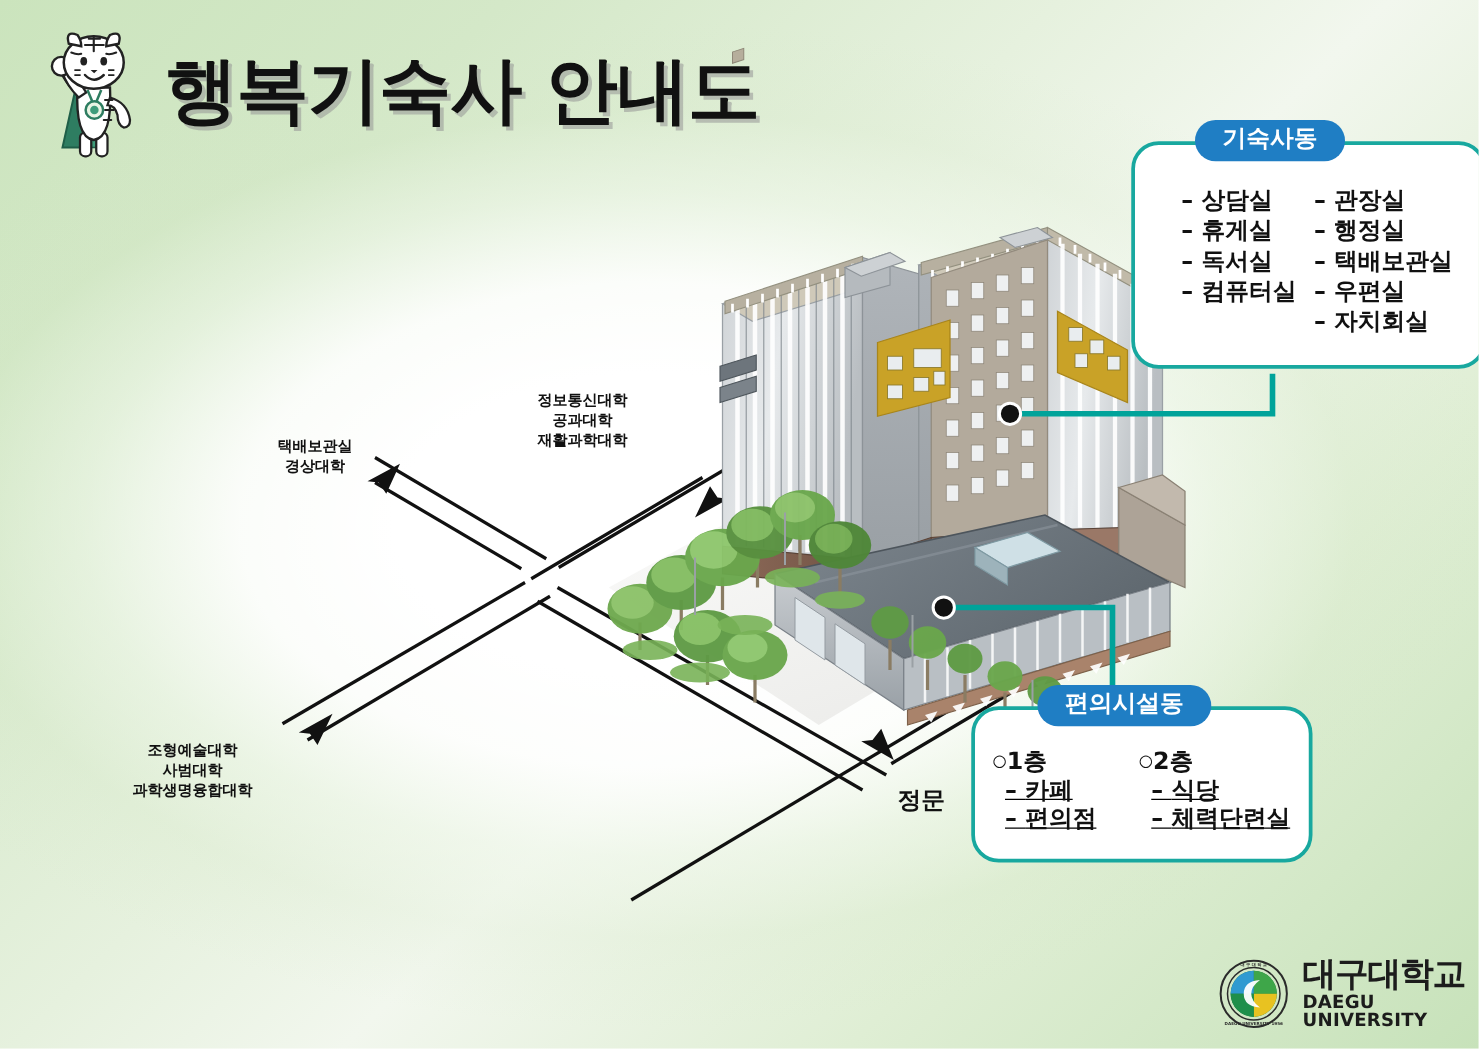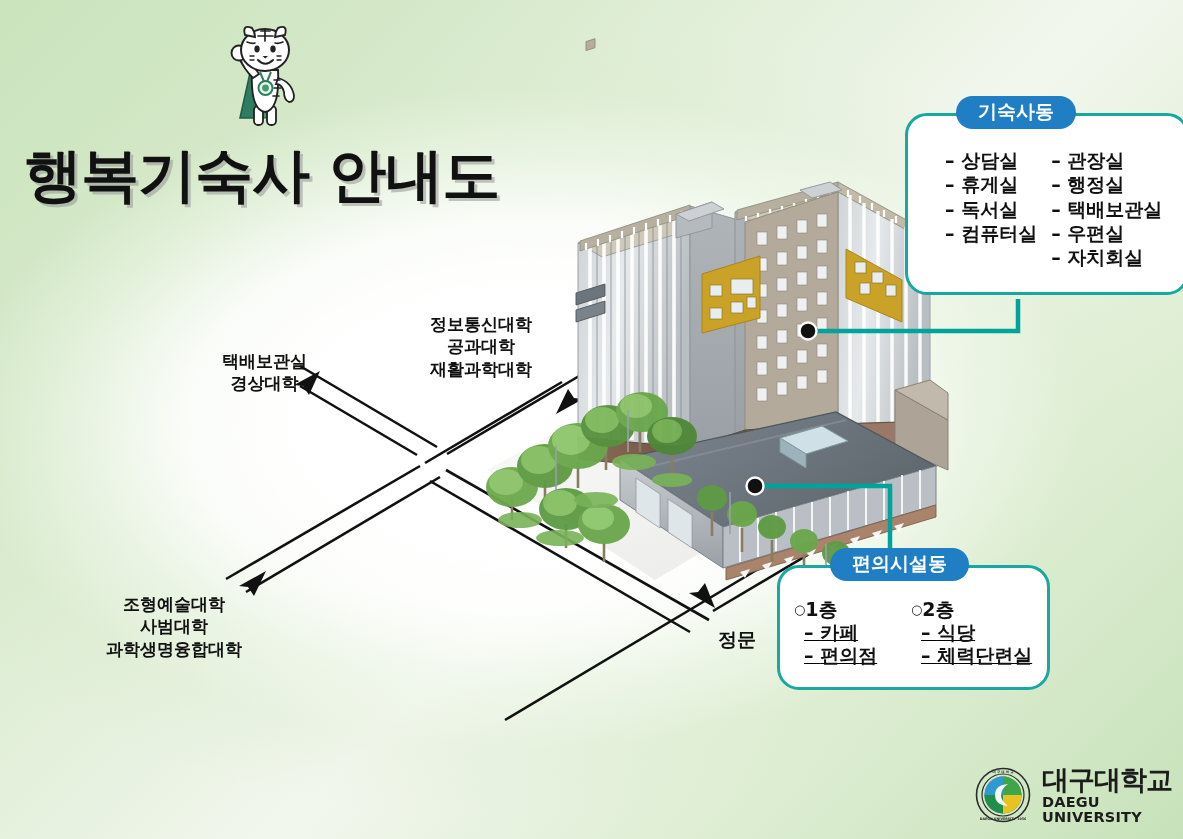--- a/index.html
+++ b/index.html
@@ -18,42 +18,41 @@
       linear-gradient(135deg, #cbe4bd 0%, #d4e8c8 20%, #e6f1de 42%, #f2f7ee 55%, #dfeed4 75%, #c7e2ba 100%);
   }
 
   
   .header {
     position: absolute;
     left: 24px; top: 18px;
     display: flex;
     align-items: center;
     gap: 12px;
-    flex-direction: column;
   }
   .mascot { width: 96px; height: 116px; display: block; }
   .poster-title {
     font-size: 58px;
     font-weight: 700;
     color: #111111;
     letter-spacing: -1px;
     text-shadow: 3px 3px 0 rgba(150,150,150,0.55);
     white-space: nowrap;
     line-height: 1;
     padding-bottom: 8px;
   }
 
   
   .scene { position: absolute; inset: 0; }
   .scene svg { position: absolute; left: 0; top: 0; }
 
   
   .road-label {
     position: absolute;
-    font-size: 17px;
+    font-size: 12px;
     font-weight: 700;
     color: #111111;
     line-height: 1.32;
     text-align: center;
     white-space: nowrap;
   }
   .road-label.left-top  { left: 222px; top: 350px; }
   .road-label.top-mid   { left: 430px; top: 313px; }
   .road-label.left-bot  { left: 106px; top: 593px; }
   .gate-label {

